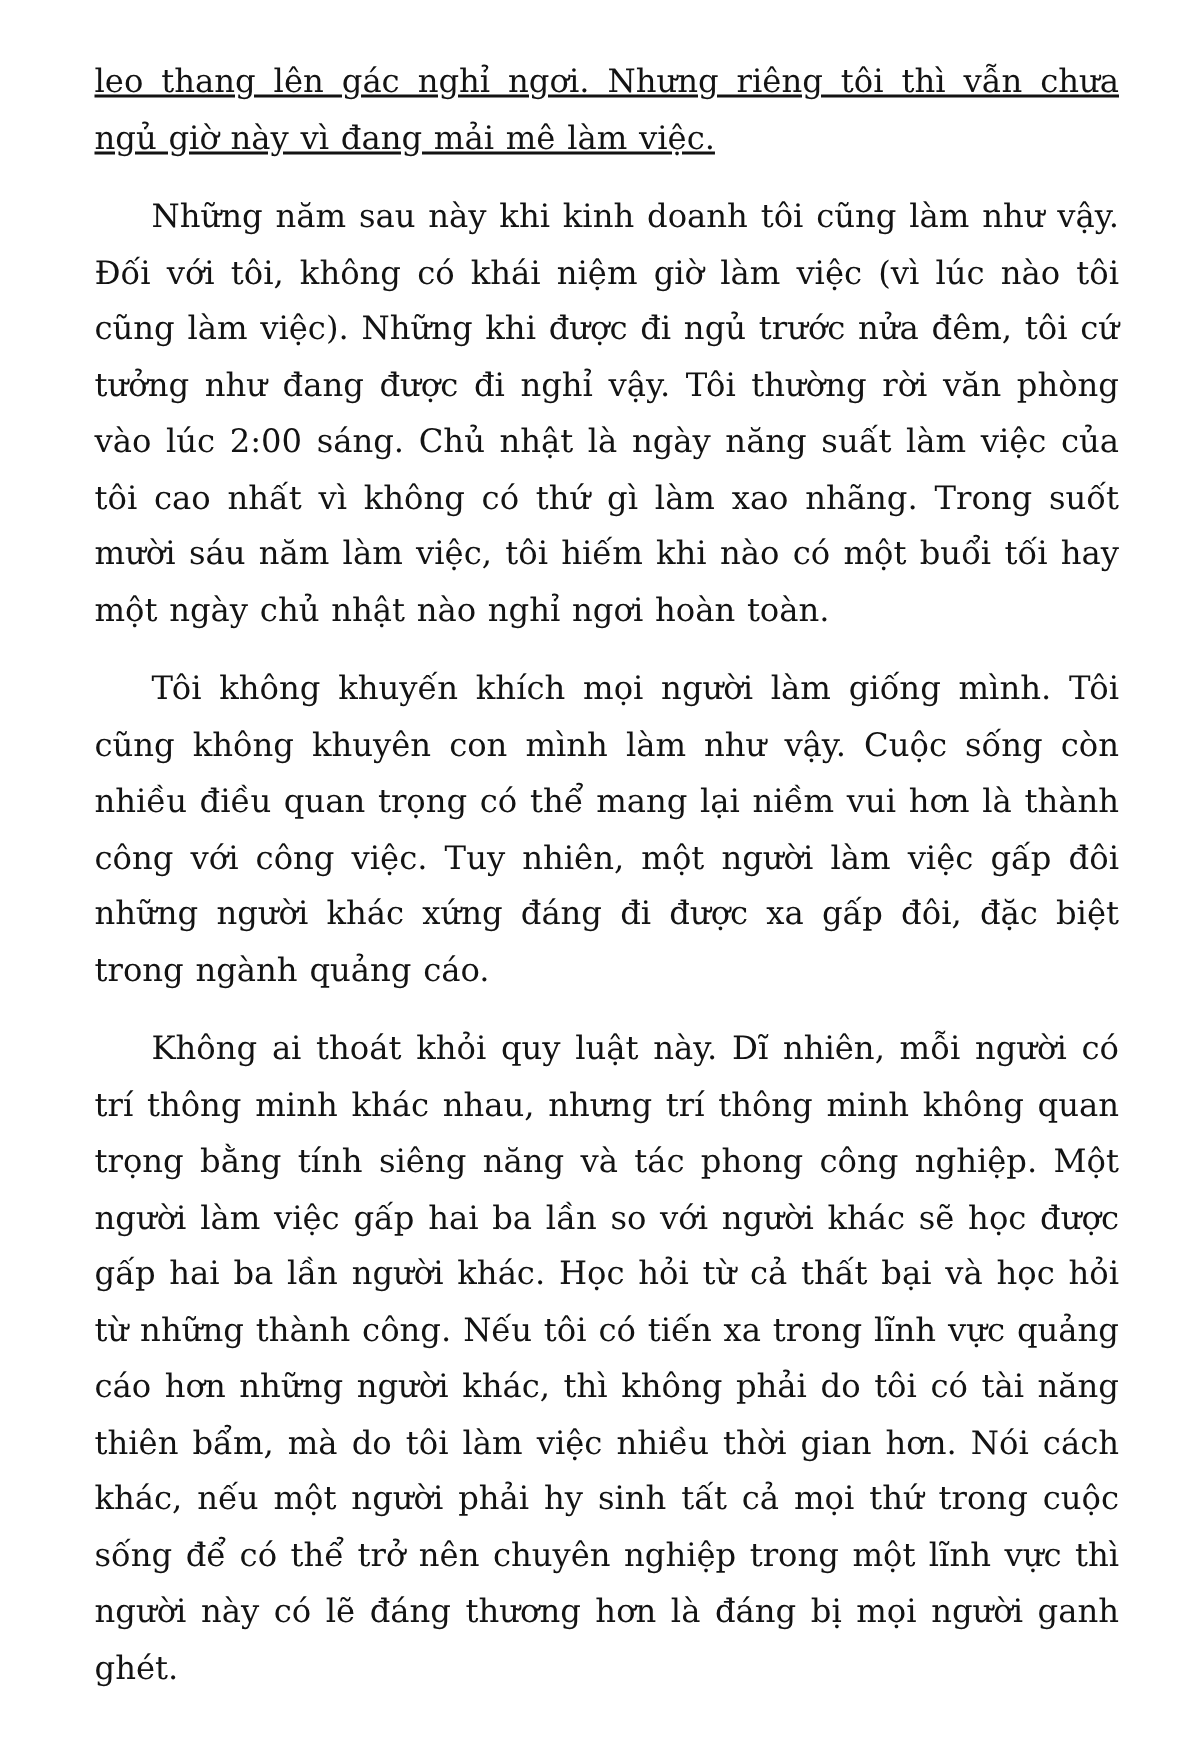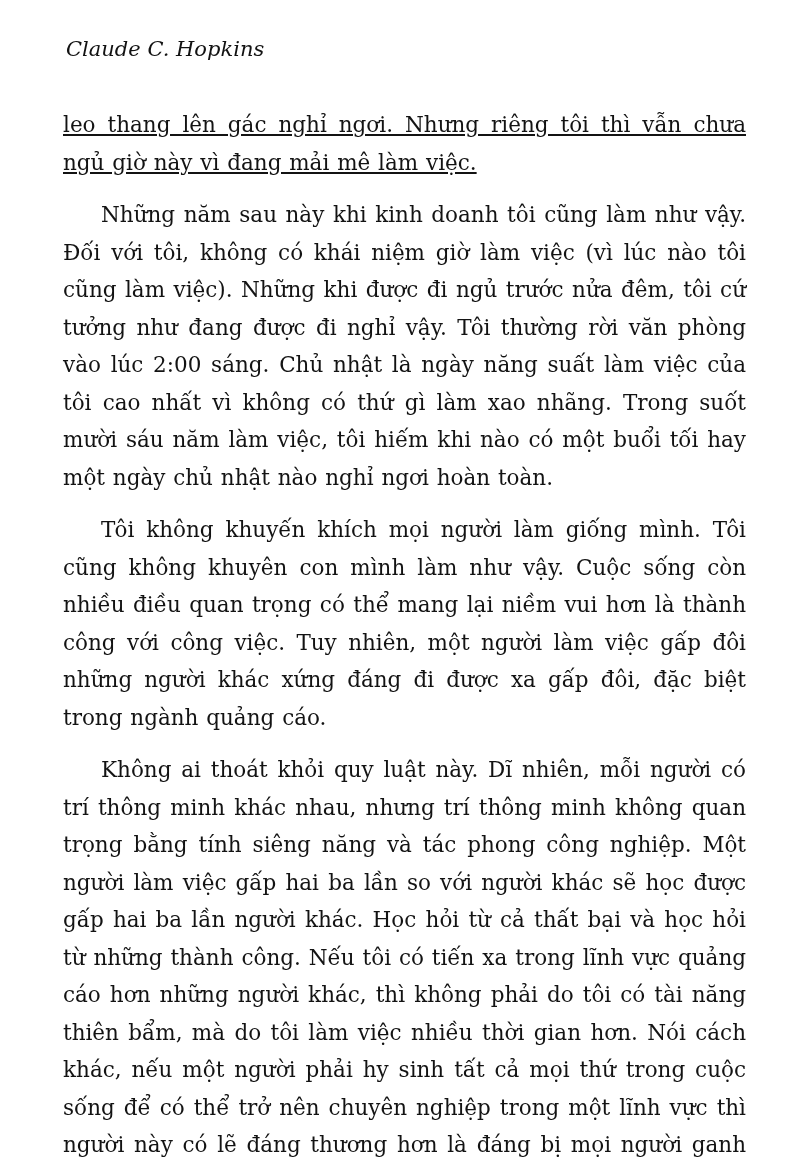--- a/index.html
+++ b/index.html
@@ -38,21 +38,20 @@
   }
   .body-text p.no-indent {
     text-indent: 0;
     text-decoration: underline;
   }
 </style>
 </head>
 <body>
 
 <div class="page">
-  <div class="running-header">Claude C. Hopkins</div>
 
   <div class="body-text">
     <p class="no-indent">leo thang lên gác nghỉ ngơi. Nhưng riêng tôi thì vẫn chưa ngủ giờ này vì đang mải mê làm việc.</p>
     <p class="indent">Những năm sau này khi kinh doanh tôi cũng làm như vậy. Đối với tôi, không có khái niệm giờ làm việc (vì lúc nào tôi cũng làm việc). Những khi được đi ngủ trước nửa đêm, tôi cứ tưởng như đang được đi nghỉ vậy. Tôi thường rời văn phòng vào lúc 2:00 sáng. Chủ nhật là ngày năng suất làm việc của tôi cao nhất vì không có thứ gì làm xao nhãng. Trong suốt mười sáu năm làm việc, tôi hiếm khi nào có một buổi tối hay một ngày chủ nhật nào nghỉ ngơi hoàn toàn.</p>
     <p class="indent">Tôi không khuyến khích mọi người làm giống mình. Tôi cũng không khuyên con mình làm như vậy. Cuộc sống còn nhiều điều quan trọng có thể mang lại niềm vui hơn là thành công với công việc. Tuy nhiên, một người làm việc gấp đôi những người khác xứng đáng đi được xa gấp đôi, đặc biệt trong ngành quảng cáo.</p>
     <p class="indent">Không ai thoát khỏi quy luật này. Dĩ nhiên, mỗi người có trí thông minh khác nhau, nhưng trí thông minh không quan trọng bằng tính siêng năng và tác phong công nghiệp. Một người làm việc gấp hai ba lần so với người khác sẽ học được gấp hai ba lần người khác. Học hỏi từ cả thất bại và học hỏi từ những thành công. Nếu tôi có tiến xa trong lĩnh vực quảng cáo hơn những người khác, thì không phải do tôi có tài năng thiên bẩm, mà do tôi làm việc nhiều thời gian hơn. Nói cách khác, nếu một người phải hy sinh tất cả mọi thứ trong cuộc sống để có thể trở nên chuyên nghiệp trong một lĩnh vực thì người này có lẽ đáng thương hơn là đáng bị mọi người ganh ghét.</p>
 
   </div>
 </div>
 

